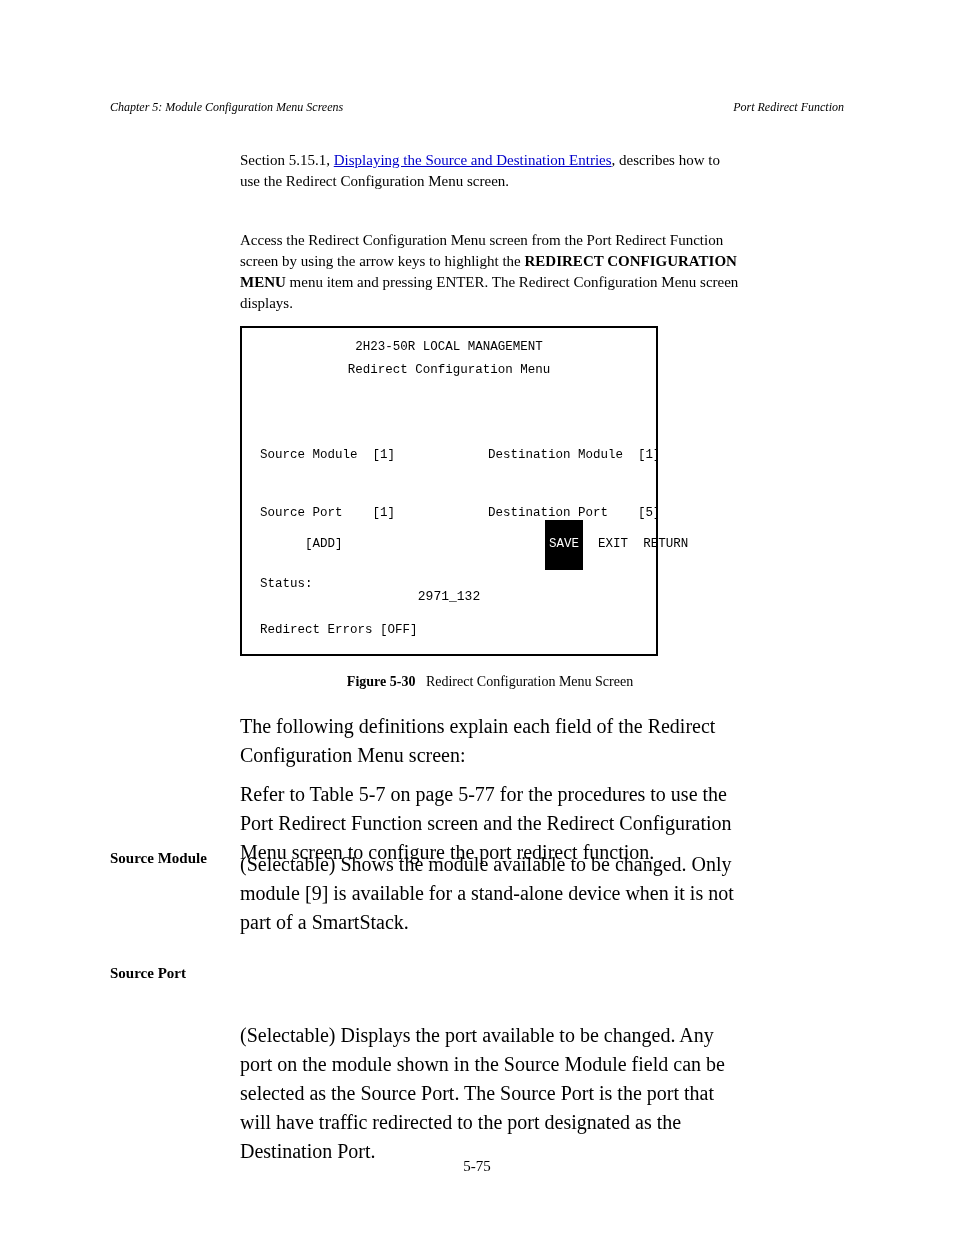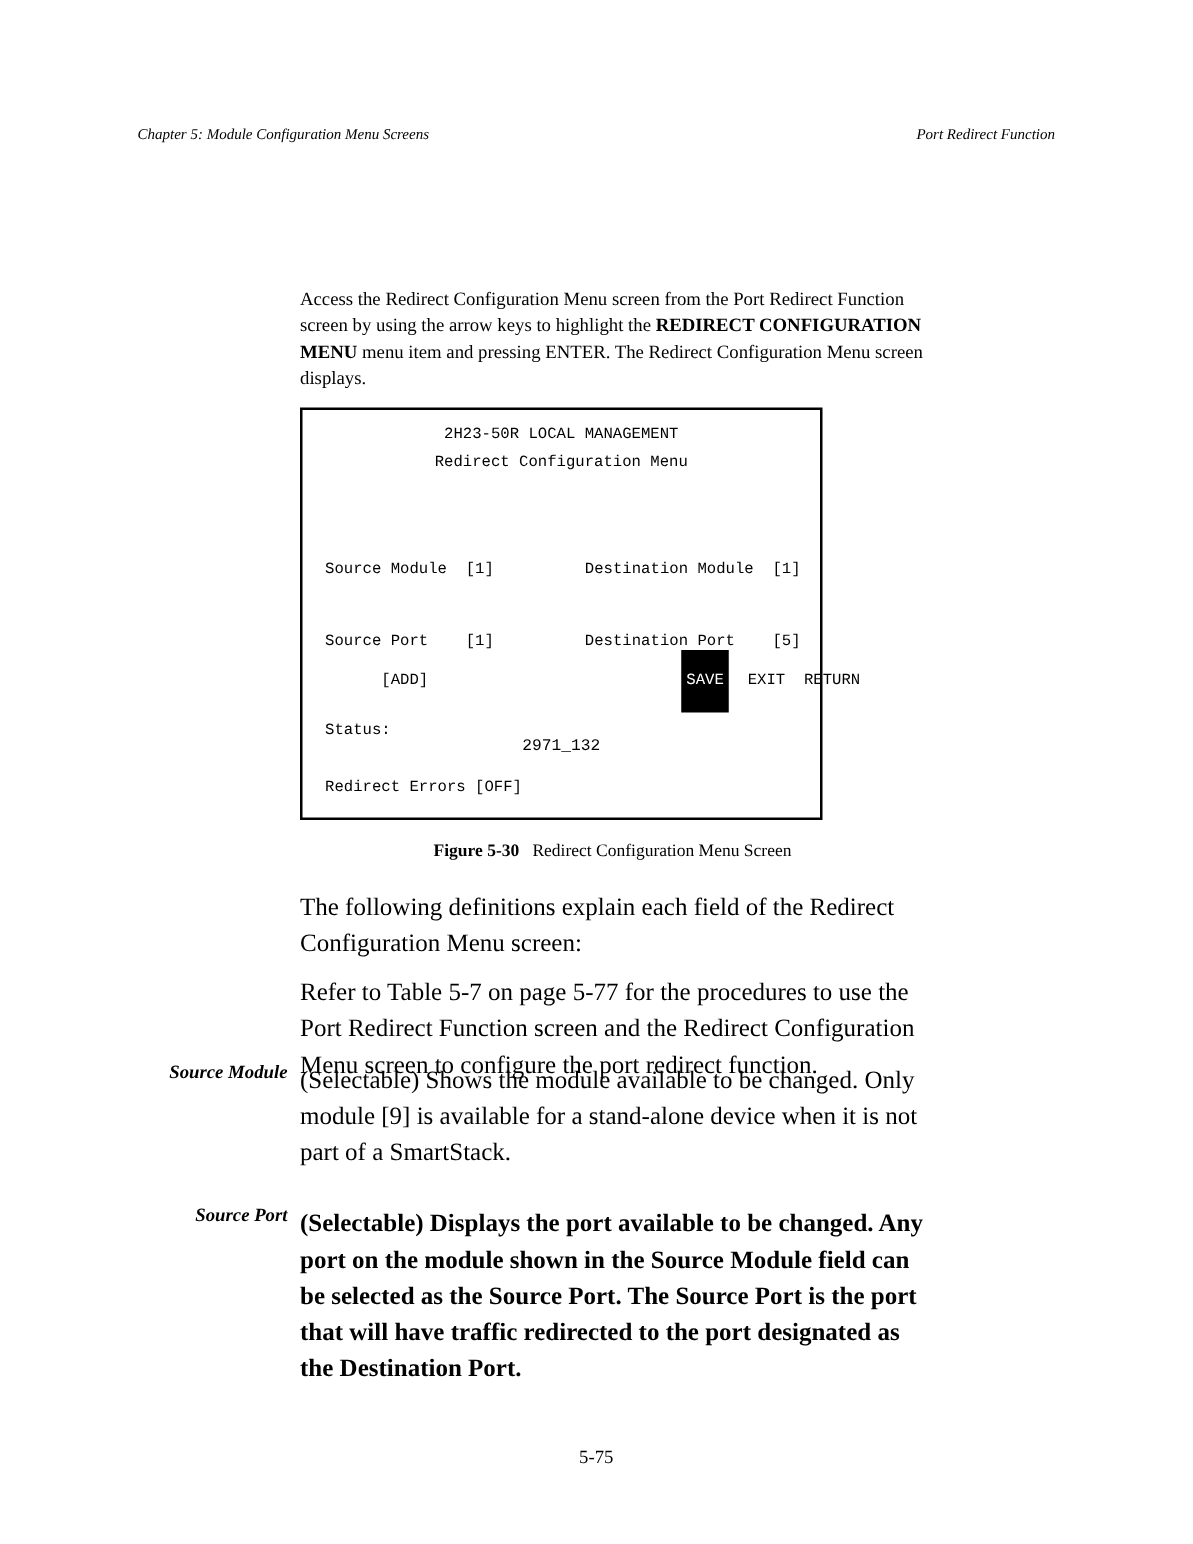--- a/index.html
+++ b/index.html
@@ -101,59 +101,62 @@
     width: 510px;
     font-size: 20px;
     line-height: 1.45;
   }
   .bt1 { top: 712px; }
   .bt2 { top: 780px; }
   .side-heading {
     position: absolute;
     left: 110px;
     width: 120px;
-    text-align: right;
+    text-align: left;
     font-weight: bold;
     font-size: 15px;
-    font-style: italic;
   }
   .sh1 { top: 850px; }
   .sh2 { top: 965px; }
   .bt3 { top: 850px; }
-  .bt4 { top: 965px; font-weight: bold; }
+  .bt4 { top: 1021px; }
   .page-number {
     position: absolute;
     bottom: 60px;
     left: 0;
     right: 0;
     text-align: center;
     font-size: 15px;
   }
   .screen-two-col {
     display: flex;
+    gap: 20px;
   }
   .screen-two-col .left {
     width: 55%;
     white-space: pre;
   }
   .screen-two-col .right {
     width: 45%;
     white-space: pre;
   }
 </style>
 </head>
 <body>
 
 <div class="page">
 
   <div class="header-row">
     <span>Chapter 5: Module Configuration Menu Screens</span>
     <span class="header-right">Port Redirect Function</span>
   </div>
 
+  <div class="intro">
+    <span>Section 5.15.1, </span><a href="#">Displaying the Source and Destination Entries</a><span>, describes how to use the Redirect Configuration Menu screen.</span>
+  </div>
 
   <div class="accessing">
     <span>Access the Redirect Configuration Menu screen from the Port Redirect Function screen by using the arrow keys to highlight the </span>
     <span class="bold">REDIRECT CONFIGURATION MENU</span>
     <span> menu item and pressing ENTER. The Redirect Configuration Menu screen displays.</span>
   </div>
 
   <div class="screen-container">
     <div class="screen-title">2H23-50R LOCAL MANAGEMENT</div>
     <div class="screen-title">Redirect Configuration Menu</div>

